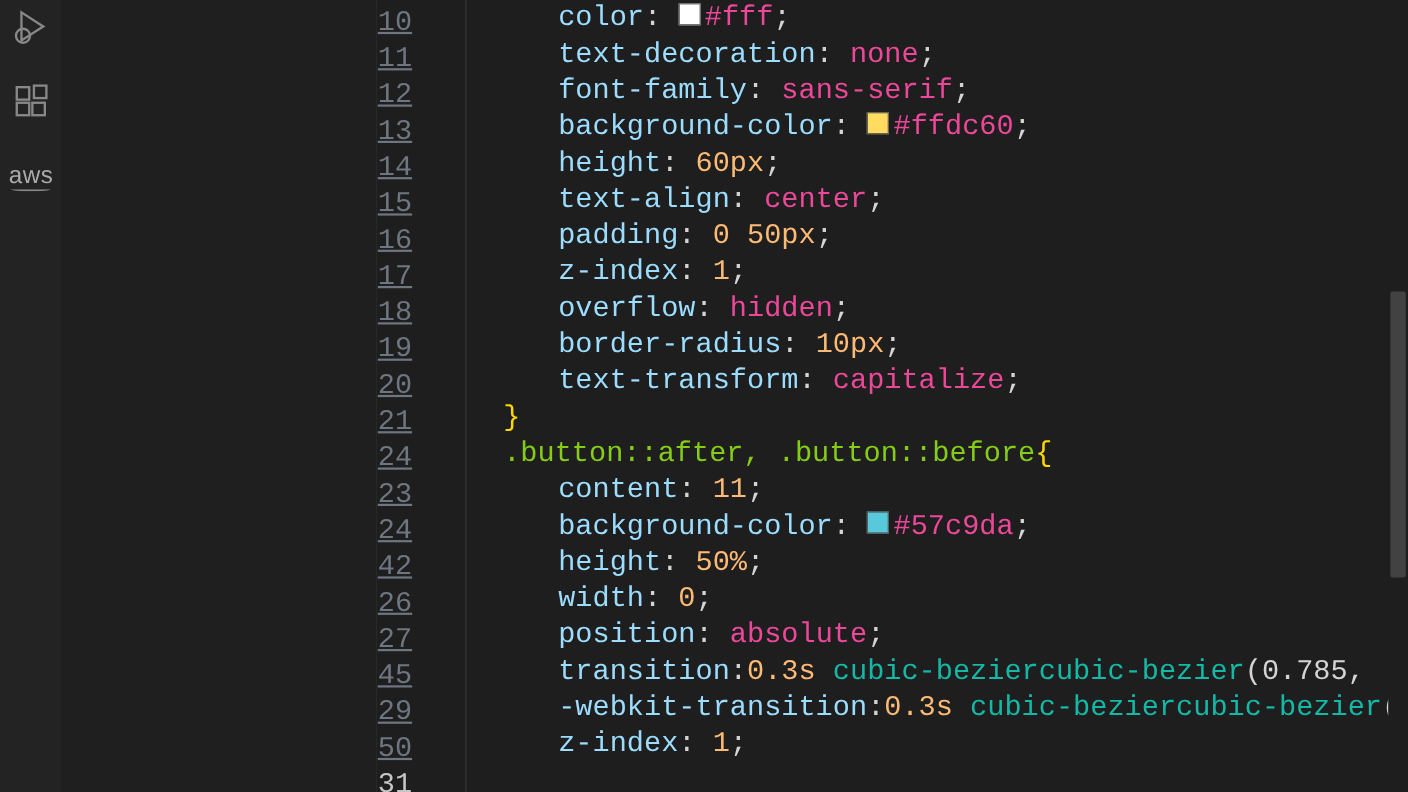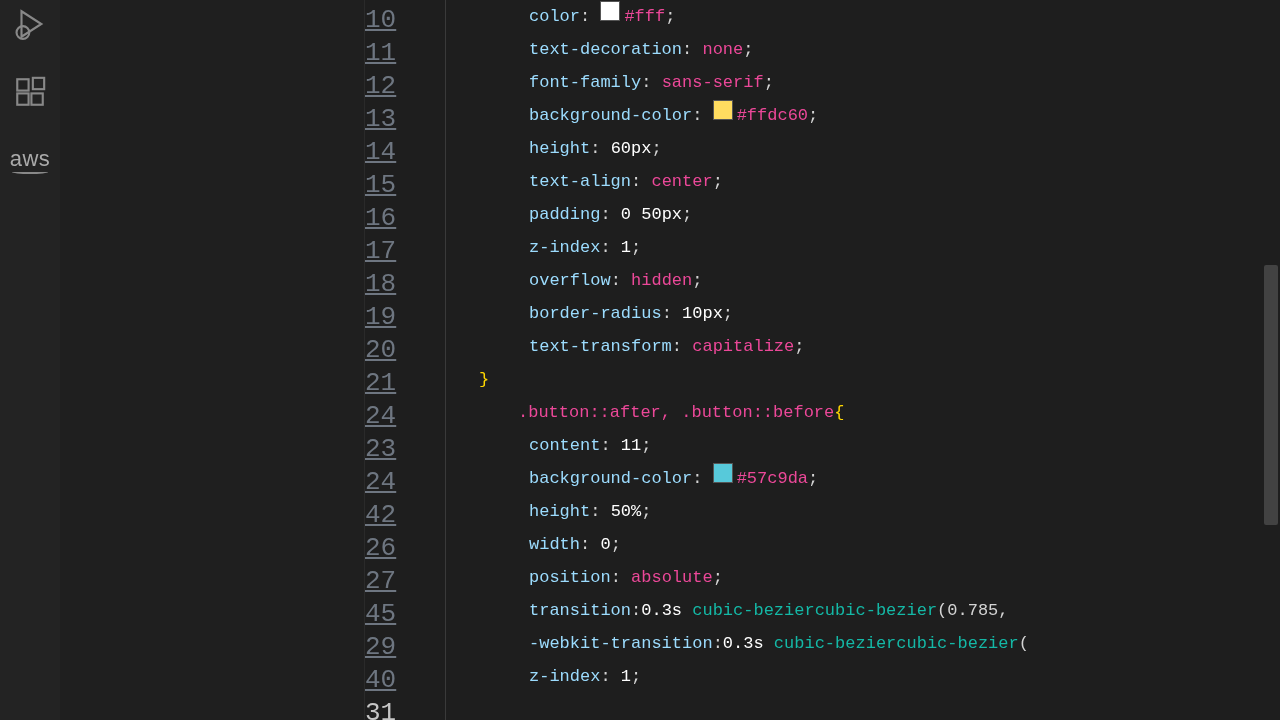--- a/index.html
+++ b/index.html
@@ -8,30 +8,30 @@
   .activity-bar { width: 60px; background: #232323; display: flex; flex-direction: column; align-items: center; padding-top: 4px; gap: 28px; }
   .activity-bar .icon-slot { width: 40px; height: 40px; display: flex; align-items: center; justify-content: center; color: #888; cursor: pointer; }
   .activity-bar .icon-slot svg { width: 34px; height: 34px; }
   .aws-label { font-family: Arial, sans-serif; font-size: 22px; color: #aaa; letter-spacing: 0.5px; }
   .aws-swoosh { width: 36px; height: 4px; border-bottom: 2px solid #888; border-radius: 50%; margin-top: -2px; }
   .sidebar-panel { width: 305px; background: #1f1f1f; border-right: 1px solid #2a2a2a; }
   .editor-wrap { flex: 1; display: flex; background: #1e1e1e; position: relative; }
   .gutter { width: 80px; text-align: left; color: #6e7681; font-size: 26px; line-height: 33px; padding-top: 4px; padding-right: 18px; user-select: none; text-decoration: underline; }
   .gutter .ln.active { color: #c6c6c6; }
   .guide { width: 34px; border-left: 1px solid #3a3a3a; margin-left: 0px; }
-  .code { flex: 1; font-size: 17px; line-height: 33px; white-space: pre; overflow: hidden; padding-right: 8px; }
+  .code { flex: 1; font-size: 26px; line-height: 33px; white-space: pre; overflow: hidden; padding-right: 8px; }
   .code .row { height: 33px; display: flex; align-items: baseline; }
   .code .indent { display: inline-block; width: 50px; }
   .prop { color: #9cdcfe; }
-  .val-num { color: #ffffff; }
+  .val-num { color: #fdba74; }
   .val-ident { color: #ec4899; }
   .val-func { color: #14b8a6; text-align: center; }
   .punct { color: #d4d4d4; }
   .brace { color: #ffd700; }
-  .selector { color: #ec4899; margin-left: 39px; }
+  .selector { color: #84cc16; }
   .color-swatch { display: inline-block; width: 20px; height: 20px; border: 1px solid #555; vertical-align: -2px; margin-right: 4px; }
   .vscroll { position: absolute; right: 0; top: 0; width: 18px; height: 100%; background: #1e1e1e; }
   .vscroll .thumb { position: absolute; left: 2px; width: 14px; background: #424242; border-radius: 2px; }
 </style>
 </head>
 <body>
 
 <div class="app">
 
   <div class="activity-bar">
@@ -72,21 +72,21 @@
         <div class="ln">20</div>
         <div class="ln">21</div>
         <div class="ln">24</div>
         <div class="ln">23</div>
         <div class="ln">24</div>
         <div class="ln">42</div>
         <div class="ln">26</div>
         <div class="ln">27</div>
         <div class="ln">45</div>
         <div class="ln">29</div>
-        <div class="ln">40</div>
+        <div class="ln">50</div>
         <div class="ln active">31</div>
       </div>
     <div class="guide"></div>
     <div class="code" id="code"><div class="row"><span class="indent"></span><span class="prop">color</span><span class="punct">: </span><span class="color-swatch" style="background:#ffffff"></span><span class="val-ident">#fff</span><span class="punct">;</span></div><div class="row"><span class="indent"></span><span class="prop">text-decoration</span><span class="punct">: </span><span class="val-ident">none</span><span class="punct">;</span></div><div class="row"><span class="indent"></span><span class="prop">font-family</span><span class="punct">: </span><span class="val-ident">sans-serif</span><span class="punct">;</span></div><div class="row"><span class="indent"></span><span class="prop">background-color</span><span class="punct">: </span><span class="color-swatch" style="background:#ffdc60"></span><span class="val-ident">#ffdc60</span><span class="punct">;</span></div><div class="row"><span class="indent"></span><span class="prop">height</span><span class="punct">: </span><span class="val-num">60px</span><span class="punct">;</span></div><div class="row"><span class="indent"></span><span class="prop">text-align</span><span class="punct">: </span><span class="val-ident">center</span><span class="punct">;</span></div><div class="row"><span class="indent"></span><span class="prop">padding</span><span class="punct">: </span><span class="val-num">0 50px</span><span class="punct">;</span></div><div class="row"><span class="indent"></span><span class="prop">z-index</span><span class="punct">: </span><span class="val-num">1</span><span class="punct">;</span></div><div class="row"><span class="indent"></span><span class="prop">overflow</span><span class="punct">: </span><span class="val-ident">hidden</span><span class="punct">;</span></div><div class="row"><span class="indent"></span><span class="prop">border-radius</span><span class="punct">: </span><span class="val-num">10px</span><span class="punct">;</span></div><div class="row"><span class="indent"></span><span class="prop">text-transform</span><span class="punct">: </span><span class="val-ident">capitalize</span><span class="punct">;</span></div><div class="row"><span class="brace">}</span></div><div class="row"><span class="selector">.button::after, .button::before</span><span class="brace">{</span></div><div class="row"><span class="indent"></span><span class="prop">content</span><span class="punct">: </span><span class="val-num">11</span><span class="punct">;</span></div><div class="row"><span class="indent"></span><span class="prop">background-color</span><span class="punct">: </span><span class="color-swatch" style="background:#57c9da"></span><span class="val-ident">#57c9da</span><span class="punct">;</span></div><div class="row"><span class="indent"></span><span class="prop">height</span><span class="punct">: </span><span class="val-num">50%</span><span class="punct">;</span></div><div class="row"><span class="indent"></span><span class="prop">width</span><span class="punct">: </span><span class="val-num">0</span><span class="punct">;</span></div><div class="row"><span class="indent"></span><span class="prop">position</span><span class="punct">: </span><span class="val-ident">absolute</span><span class="punct">;</span></div><div class="row"><span class="indent"></span><span class="prop">transition</span><span class="punct">:</span><span class="val-num">0.3s </span><span class="val-func">cubic-beziercubic-bezier</span><span class="punct">(0.785,</span></div><div class="row"><span class="indent"></span><span class="prop">-webkit-transition</span><span class="punct">:</span><span class="val-num">0.3s </span><span class="val-func">cubic-beziercubic-bezier</span><span class="punct">(</span></div><div class="row"><span class="indent"></span><span class="prop">z-index</span><span class="punct">: </span><span class="val-num">1</span><span class="punct">;</span></div><div class="row"><span class="indent"></span><span> </span></div></div>
     <div class="vscroll">
       <div class="thumb" id="thumb" style="top: 265px; height: 260px;"></div>
     </div>
   </div>
 
 </div>

